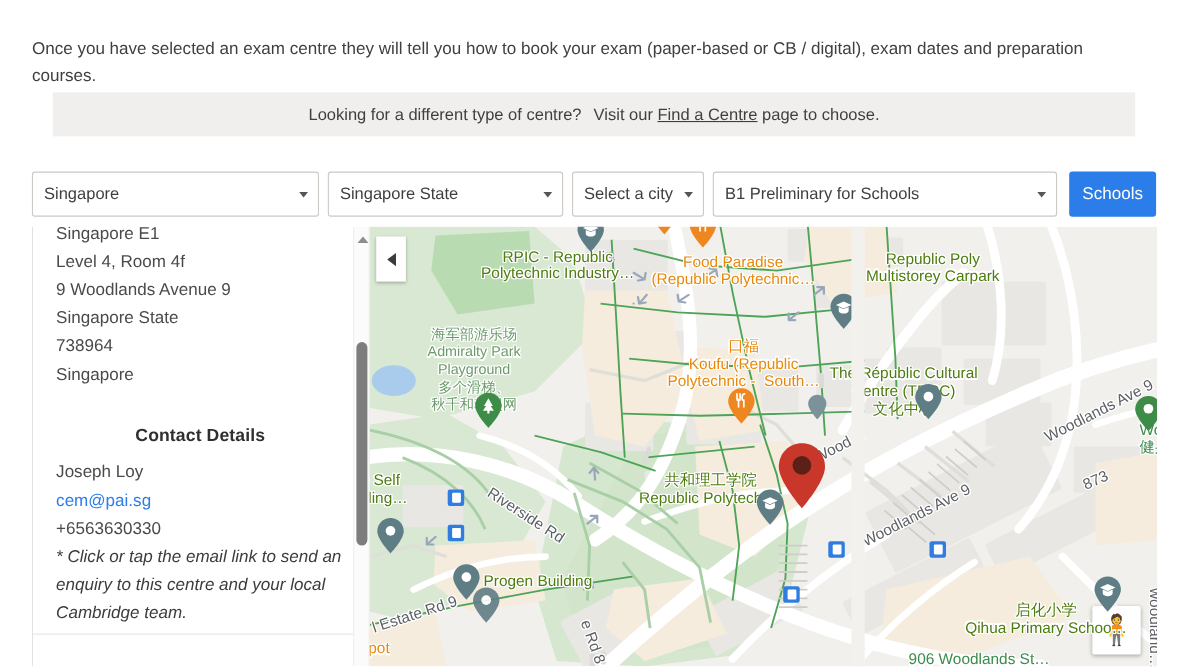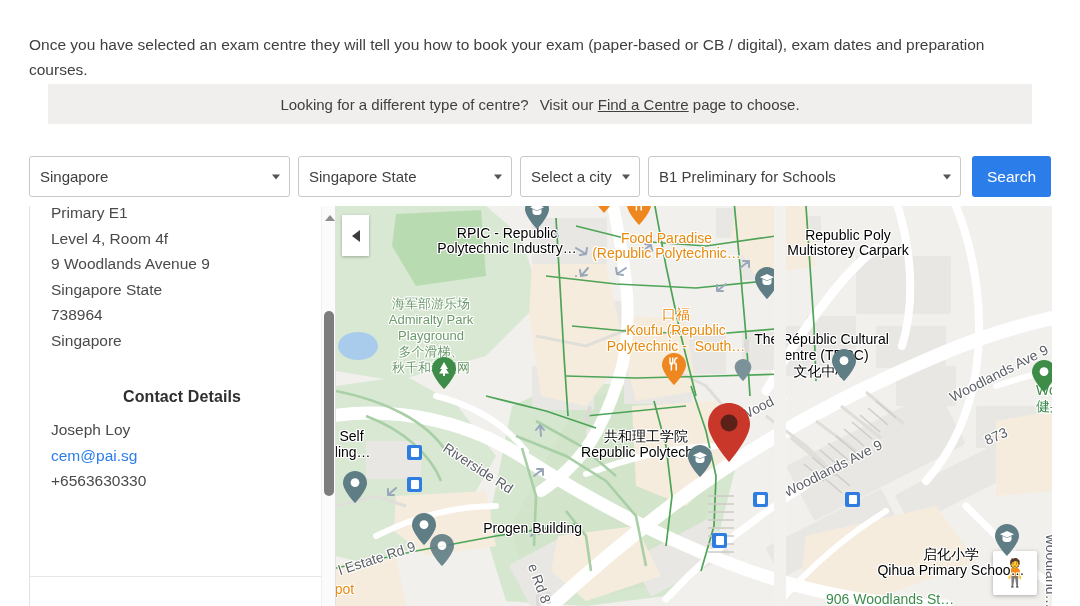--- a/index.html
+++ b/index.html
@@ -119,21 +119,21 @@
 
   .pegman{
     position:absolute;right:15px;bottom:11px;width:44px;height:44px;background:#fff;
     box-shadow:0 1px 4px rgba(0,0,0,.3);border-radius:2px;
     display:flex;align-items:center;justify-content:center;cursor:pointer;font-size:27px;
   }
 
   
   .lbl{
     position:absolute;font-size:13px;line-height:15px;text-align:center;
-    color:#000000;font-family:"Liberation Sans",sans-serif;
+    color:#4d7c0f;font-family:"Liberation Sans",sans-serif;
     text-shadow:1px 0 #fff,-1px 0 #fff,0 1px #fff,0 -1px #fff,1px 1px #fff,-1px -1px #fff,1px -1px #fff,-1px 1px #fff;
     pointer-events:none;white-space:pre;
   }
   .lbl.poi{color:#e8890c;}
   .lbl.green{color:#3c8b4b;}
   .lbl.gy{color:#6b9a6b;}
   .lbl.road{color:#5c6066;font-size:12.5px;}
   .lbl.big{font-size:14px;}
 
   
@@ -168,42 +168,43 @@
       <span class="caret"></span>
     </div>
     <div class="sel sel-city">
       <span>Select a city</span>
       <span class="caret"></span>
     </div>
     <div class="sel sel-exam">
       <span>B1 Preliminary for Schools</span>
       <span class="caret"></span>
     </div>
-    <button class="searchbtn">Search</button>
+    <button class="searchbtn">Schools</button>
   </div>
 
   <div class="resultsarea">
 
     <div class="listpanel">
       <div class="addrblock">
-        <div>Primary E1</div>
+        <div>Singapore E1</div>
         <div>Level 4, Room 4f</div>
         <div>9 Woodlands Avenue 9</div>
         <div>Singapore State</div>
         <div>738964</div>
         <div>Singapore</div>
       </div>
 
       <div class="hr"></div>
 
       <div class="contact">
         <h3>Contact Details</h3>
         <div class="line">Joseph Loy</div>
         <div class="line email">cem@pai.sg</div>
         <div class="line">+6563630330</div>
+        <div class="note">* Click or tap the email link to send an enquiry to this centre and your local Cambridge team.</div>
       </div>
 
       <div class="sbtrack"></div>
       <div class="sbup"></div>
       <div class="sbthumb"></div>
     </div>
 
     <div class="map">
 
       <svg width="716" height="400" viewBox="0 0 716 400">
@@ -384,21 +385,21 @@
       <div class="lbl big" style="left:230px;top:222px;width:160px;line-height:16px;">共和理工学院
 Republic Polytechnic</div>
 
       <div class="lbl green big" style="left:700px;top:160px;width:70px;line-height:16px;text-align:left;">Anyt…
 Woo…
 健身房</div>
 
       <div class="lbl big" style="left:-16px;top:222px;width:90px;line-height:16px;text-align:left;">ub Self
 rsiling…</div>
 
-      <div class="lbl big" style="left:116px;top:315px;width:130px;text-align:right;">Progen Building</div>
+      <div class="lbl big" style="left:88px;top:315px;width:130px;text-align:center;">Progen Building</div>
 
       <div class="lbl road big" style="left:82px;top:255px;width:120px;transform:rotate(33deg);">Riverside Rd</div>
 
       <div class="lbl road big" style="left:432px;top:255px;width:130px;transform:rotate(-27deg);">Woodlands Ave 9</div>
 
       <div class="lbl road big" style="left:598px;top:160px;width:130px;transform:rotate(-27deg);">Woodlands Ave 9</div>
 
       <div class="lbl road big" style="left:362px;top:192px;width:130px;transform:rotate(-27deg);">Wood…</div>
 
       <div class="lbl road big" style="left:-14px;top:345px;width:110px;transform:rotate(-18deg);">l Estate Rd 9</div>

